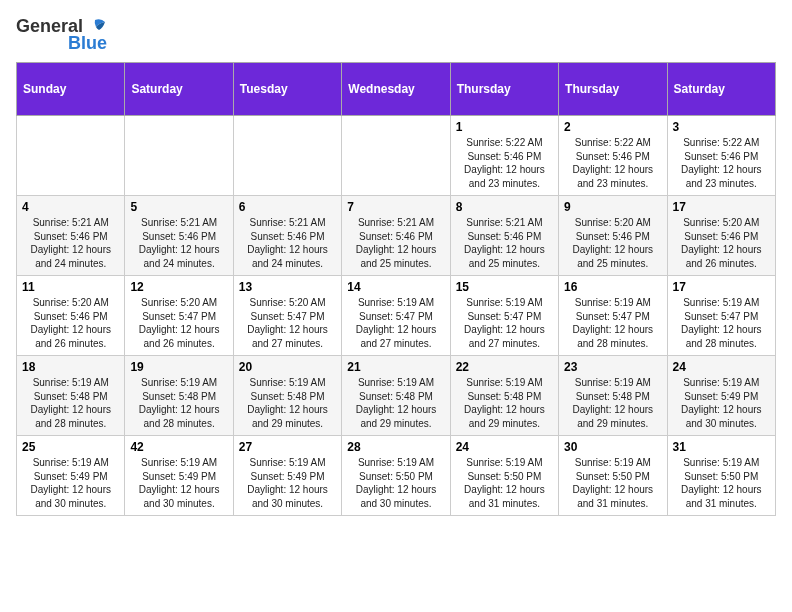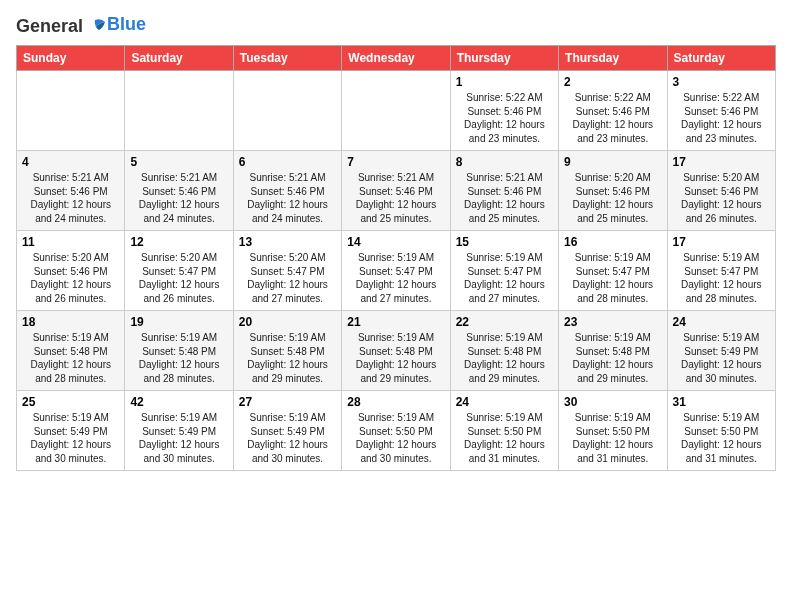--- a/index.html
+++ b/index.html
@@ -11,21 +11,22 @@
       padding: 16px;
     }
     .header {
       display: flex;
       justify-content: space-between;
       align-items: flex-start;
       margin-bottom: 8px;
     }
     .logo {
       display: flex;
-      align-items: center;
+      flex-direction: column;
+      align-items: flex-end;
     }
     .logo-row {
       display: flex;
       align-items: center;
     }
     .title-section {
       text-align: right;
     }
     .month-year {
       font-size: 32px;
@@ -35,24 +36,24 @@
     .location {
       font-size: 14px;
       color: #333;
     }
     table {
       width: 100%;
       border-collapse: collapse;
       font-size: 10.5px;
     }
     thead tr th {
-      background: #ef4444;
+      background: #6d28d9;
       color: #fff;
       text-align: left;
-      padding: 5px 6px;
+      padding: 19px 6px;
       font-size: 12px;
       font-weight: bold;
       border: 1px solid #aaa;
     }
     tbody tr td {
       border: 1px solid #ccc;
       vertical-align: top;
       padding: 4px 5px;
       width: 14.28%;
       height: 80px;

